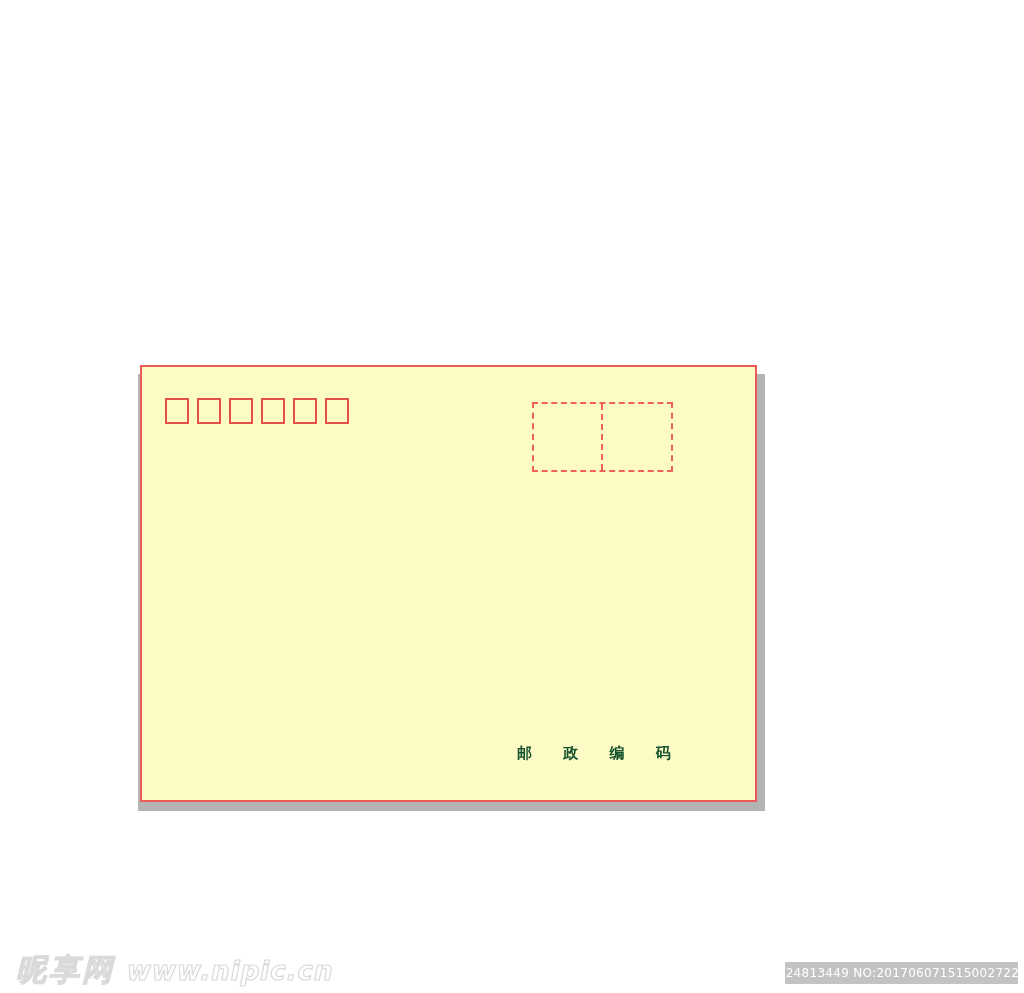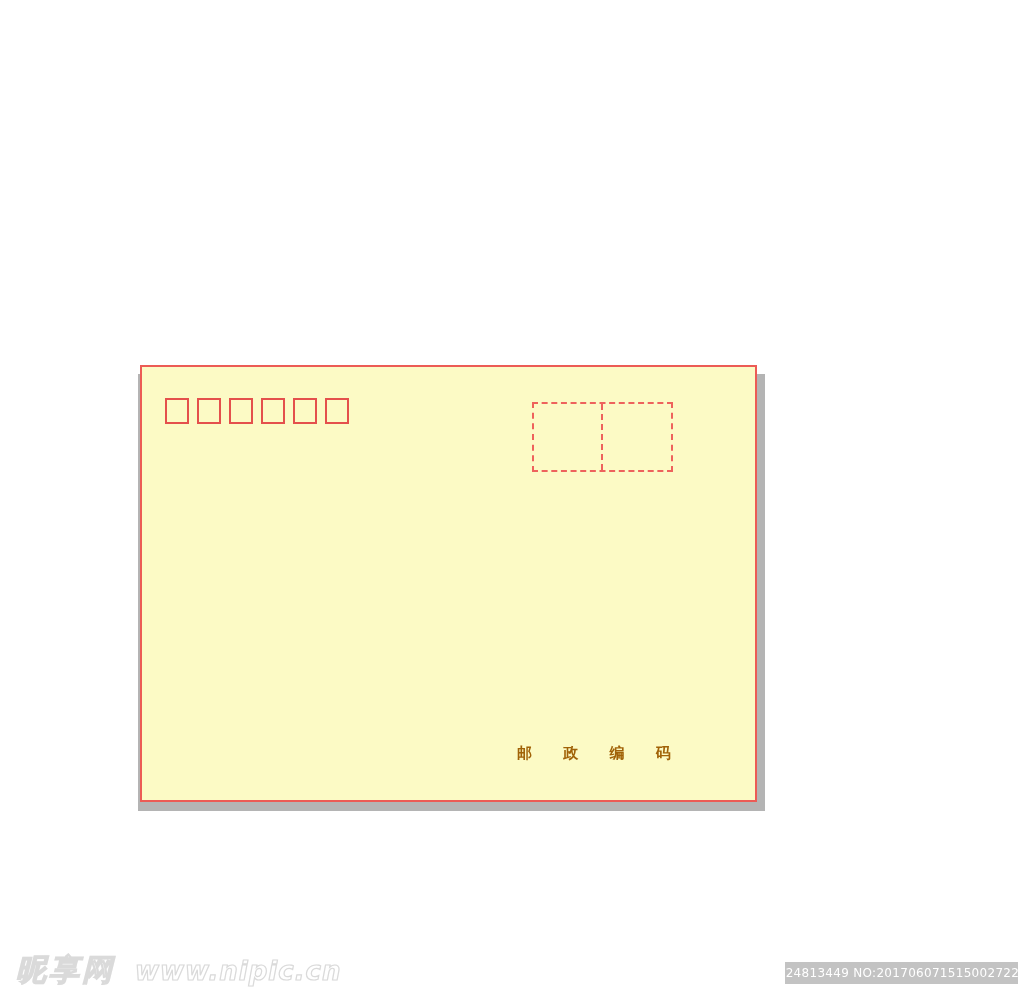--- a/index.html
+++ b/index.html
@@ -60,34 +60,34 @@
     border-left: 2px dashed #ee625c;
   }
 
   
   .postal-code-label {
     position: absolute;
     left: 375px;
     top: 377px;
     font-size: 15px;
     font-weight: bold;
-    color: #a16207;
+    color: #14532d;
     letter-spacing: 13px;
     white-space: nowrap;
     font-family: "DejaVu Sans", sans-serif;
   }
 
   
   .watermark {
     position: absolute;
     left: 16px;
     top: 950px;
     display: flex;
     align-items: baseline;
-    gap: 20px;
+    gap: 12px;
     font-style: italic;
     font-weight: bold;
     color: #ffffff;
     -webkit-text-stroke: 1.2px #dadada;
     text-shadow: 0 0 1px #d5d5d5;
     white-space: nowrap;
   }
   .watermark .site-name {
     font-size: 30px;
     letter-spacing: 3px;

